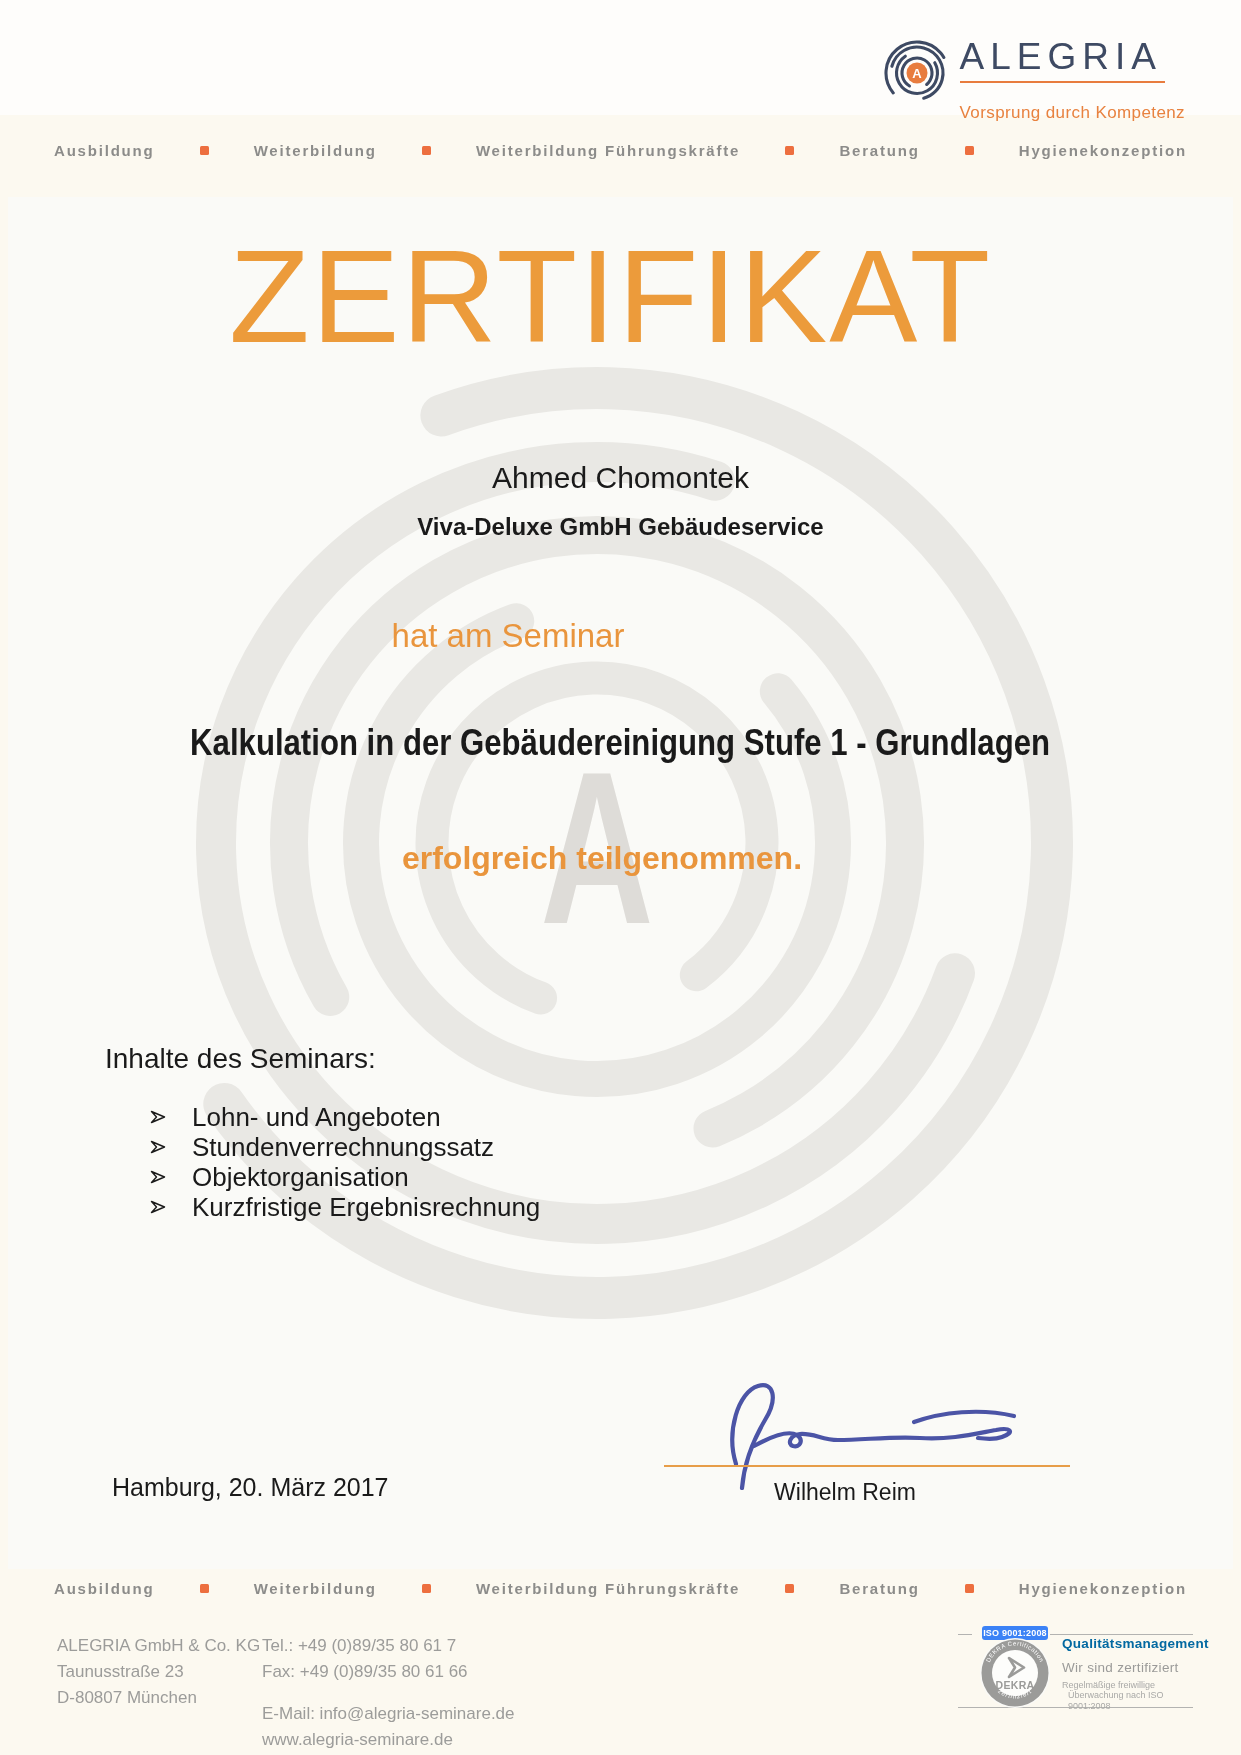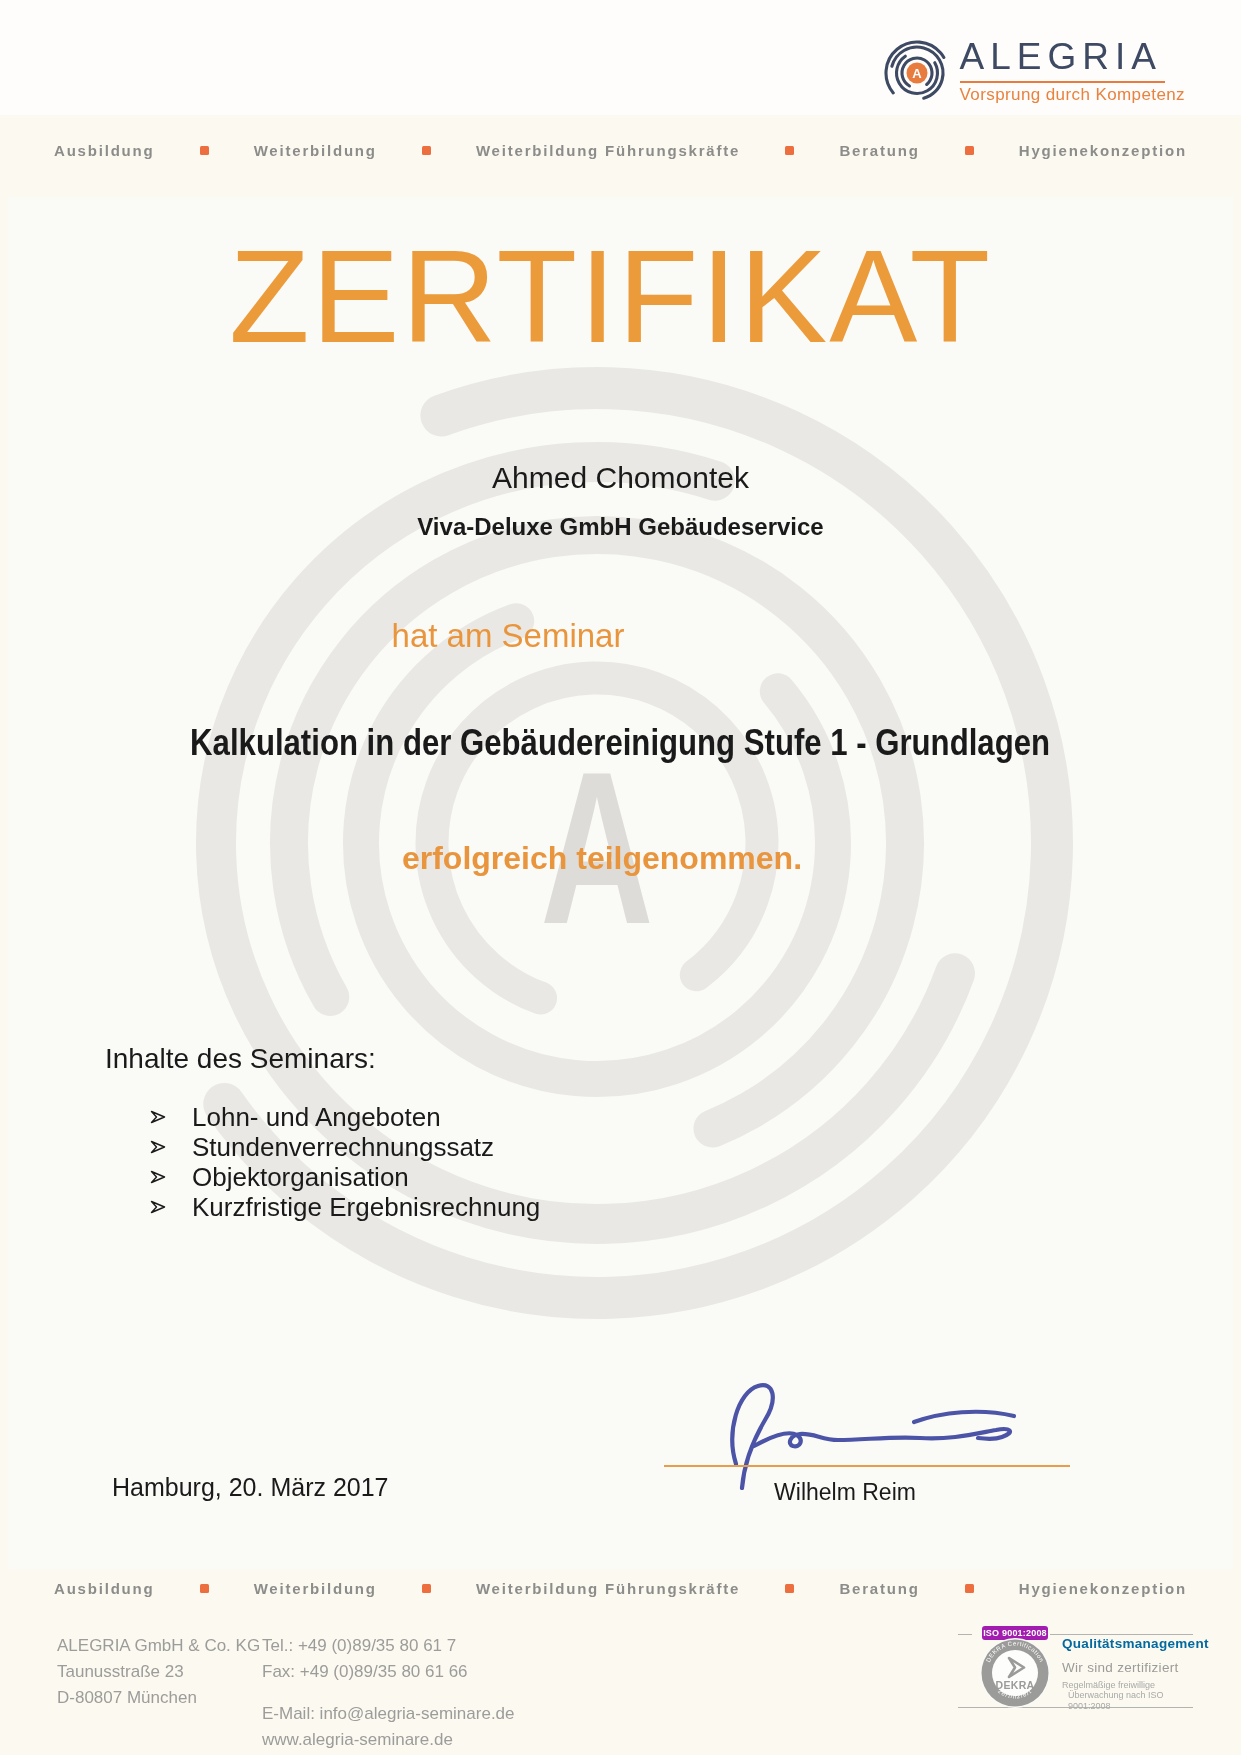--- a/index.html
+++ b/index.html
@@ -14,21 +14,21 @@
 
   
   .watermark { position:absolute; left:97px; top:343px; width:1000px; height:1000px; }
 
   
   .logo { position:absolute; top:34px; right:56px; display:flex; align-items:flex-start; }
   .logo-icon { width:64px; height:70px; margin-right:12px; margin-top:2px; }
   .logo-text-block { display:flex; flex-direction:column; }
   .logo-word { font-size:37px; letter-spacing:6px; color:#3e4a63; font-weight:400; line-height:46px; }
   .logo-underline { height:2px; background:#e87c3e; width:205px; margin-top:1px; }
-  .logo-tagline { font-size:17px; color:#e8823f; margin-top:2px; letter-spacing:0.4px; }
+  .logo-tagline { font-size:17px; color:#e8823f; margin-top:20px; letter-spacing:0.4px; }
 
   
   .nav { position:absolute; left:0; width:1241px; display:flex; align-items:center;
          justify-content:space-between; padding:0 54px; height:26px; }
   .nav-top { top:137px; }
   .nav-bottom { top:1575px; }
   .nav-item { font-size:15px; font-weight:700; letter-spacing:1.8px; color:#8c8c8a; white-space:nowrap; }
   .nav-square { width:9px; height:9px; background:#ed6f3f; border-radius:1.5px; flex:0 0 auto; }
 
   
@@ -63,21 +63,21 @@
   .footer-col { position:absolute; font-size:17px; line-height:26px; color:#9c9c9a; }
   .footer-address { left:57px; top:1633px; }
   .footer-contact { left:262px; top:1633px; }
   .footer-online { left:262px; top:1701px; }
 
   
   .seal { position:absolute; left:958px; top:1626px; width:236px; height:92px; }
   .seal-dash-topleft { position:absolute; left:0; top:8px; width:14px; height:1px; background:#b3b3b1; }
   .seal-line-topright { position:absolute; left:92px; top:8px; width:143px; height:1px; background:#b3b3b1; }
   .seal-line-bottom { position:absolute; left:0; top:81px; width:235px; height:1px; background:#b3b3b1; }
-  .seal-banner { position:absolute; left:24px; top:0; width:66px; height:14px; background:#a21caf;
+  .seal-banner { position:absolute; left:24px; top:0; width:66px; height:14px; background:#3b82f6;
     border-radius:3px; color:#ffffff; font-size:9px; font-weight:700; text-align:center; line-height:14px;
     letter-spacing:0.2px; }
   .seal-circle { position:absolute; left:21px; top:11px; width:72px; height:72px; }
   .seal-text1 { position:absolute; left:104px; top:10px; font-size:13.5px; font-weight:700; color:#0369a1; letter-spacing:0.3px; }
   .seal-text2 { position:absolute; left:104px; top:34px; font-size:13.5px; color:#9b9b99; letter-spacing:0.3px; }
   .seal-text3 { position:absolute; left:104px; top:54px; font-size:9px; color:#a9a9a7; line-height:10px; }
   .seal-text4 { position:absolute; left:104px; top:64px; font-size:9px; color:#a9a9a7; line-height:11px;margin-left:6px; }
 </style>
 </head>
 <body>

